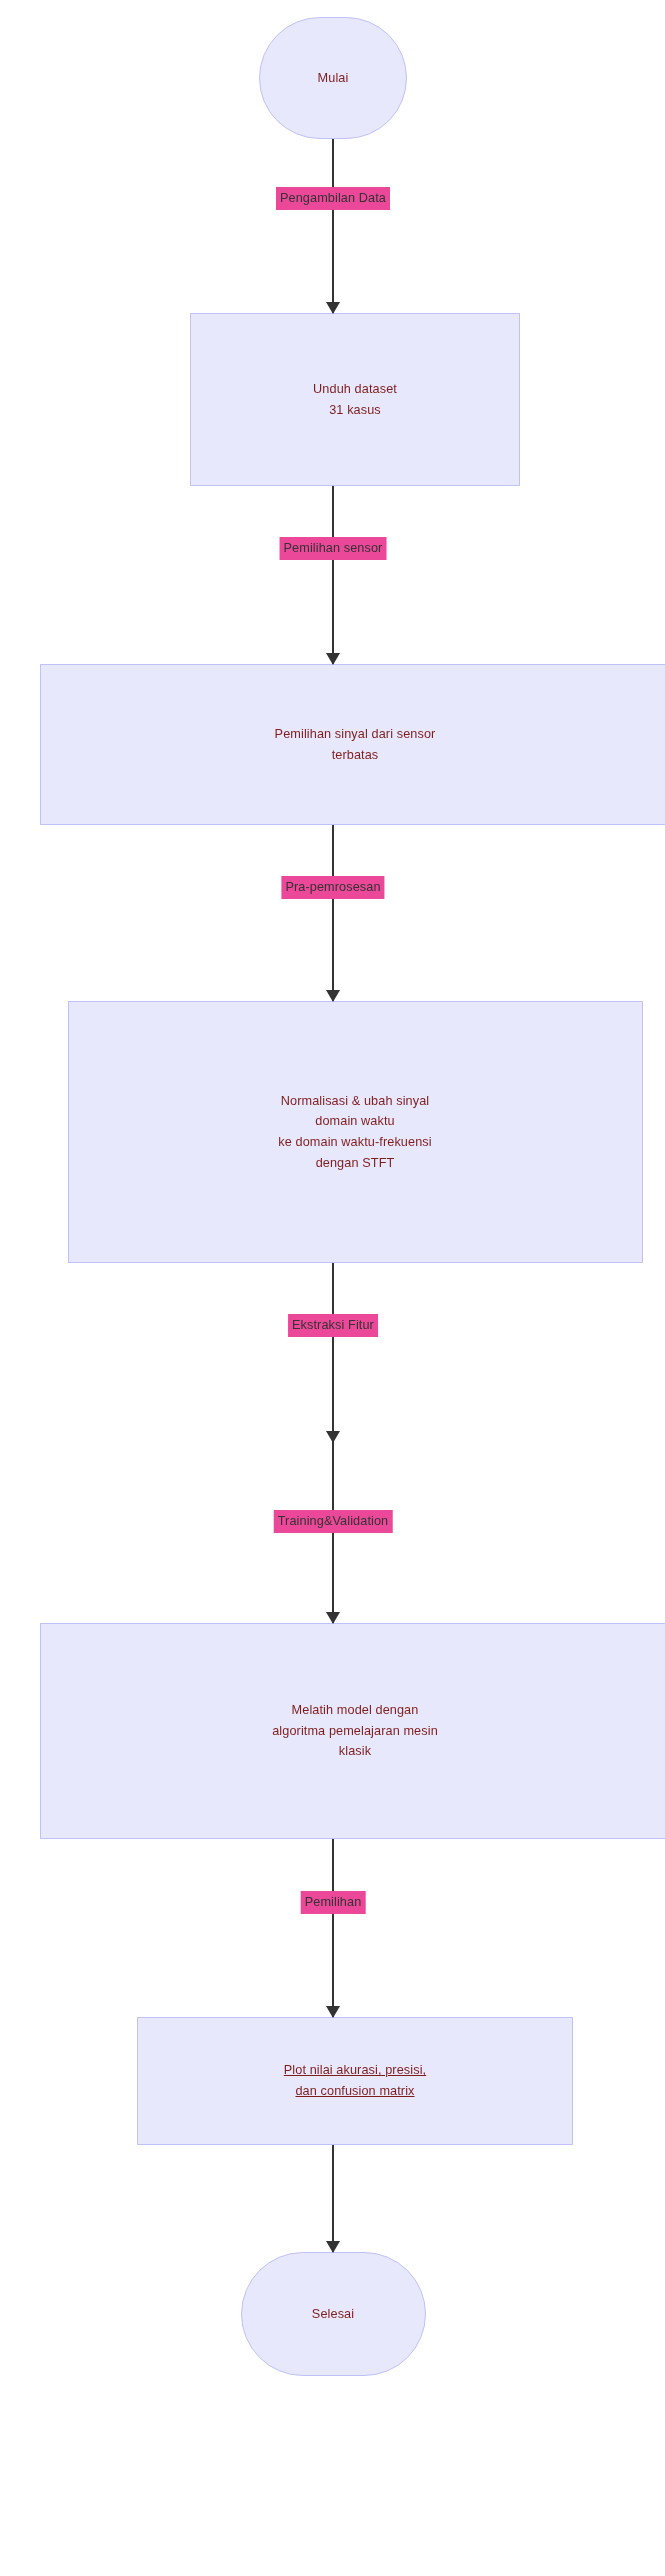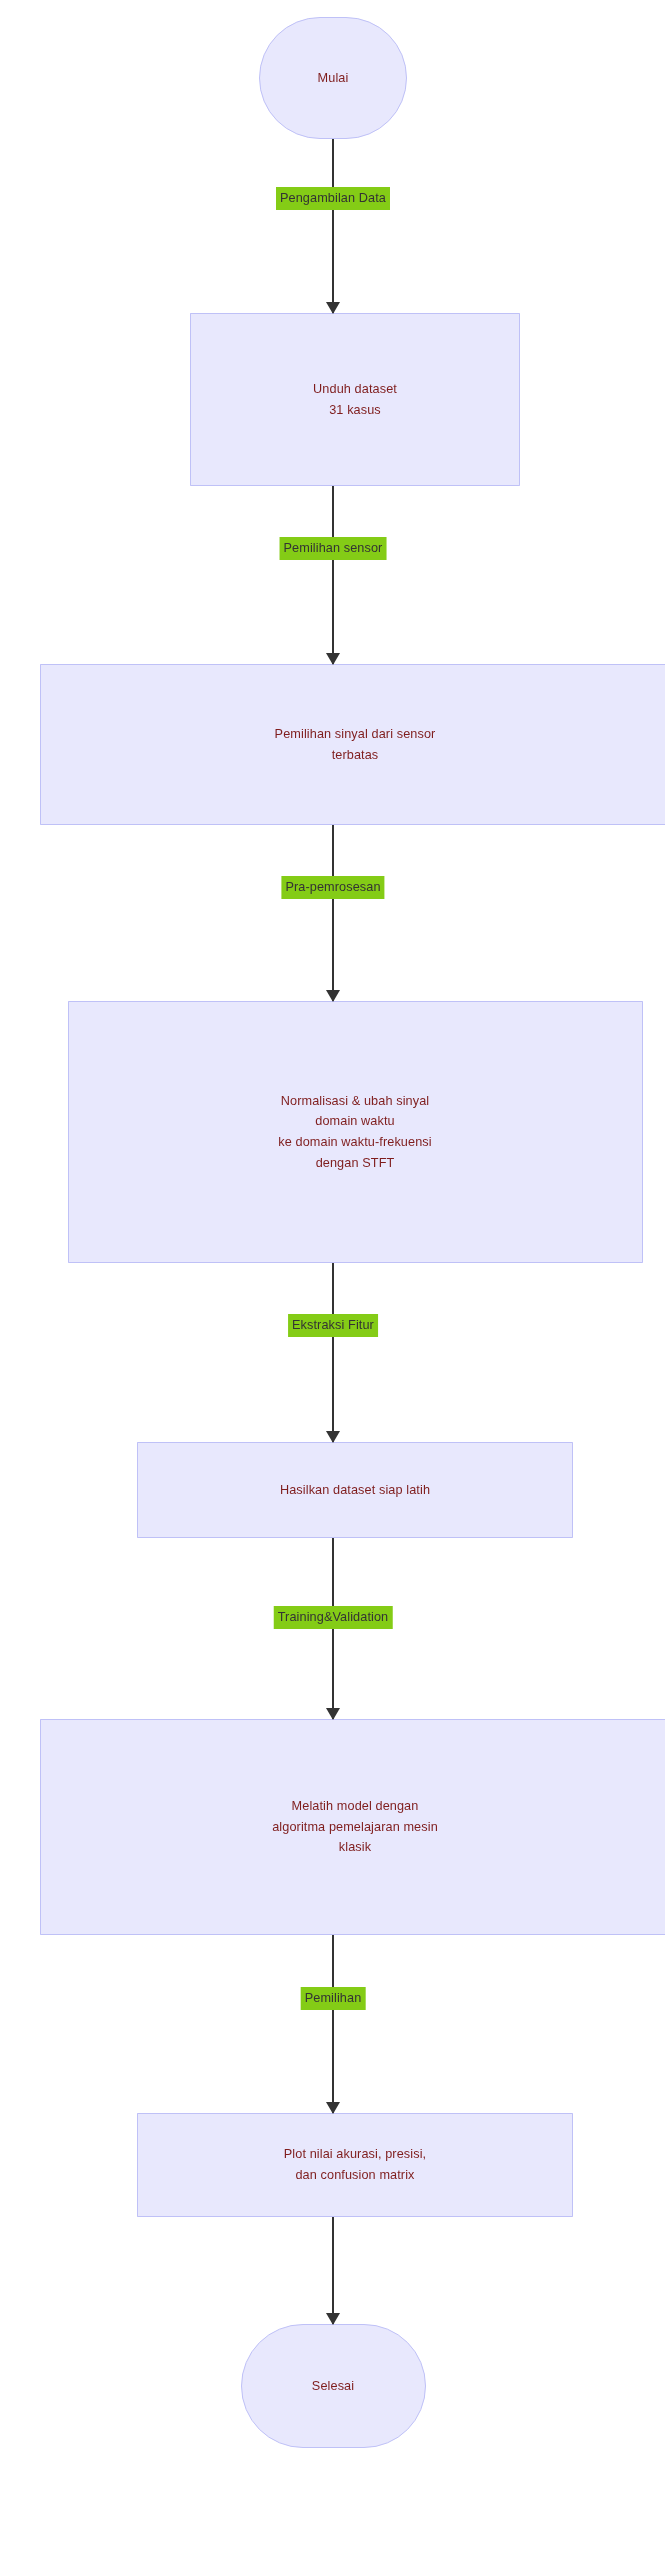--- a/index.html
+++ b/index.html
@@ -78,21 +78,21 @@
     height: 0;
     border-left: 7.4px solid transparent;
     border-right: 7.4px solid transparent;
     border-top: 12px solid #333333;
   }
 
   .edge-label {
     position: absolute;
     left: 50%;
     transform: translateX(-50%);
-    background: #84cc16;
+    background: #ec4899;
     color: #333333;
     font-size: 12.7px;
     line-height: 1.5;
     padding: 2px 4px;
     white-space: nowrap;
     letter-spacing: 0.1px;
   }
 </style>
 </head>
 <body>
@@ -134,41 +134,38 @@
       <span class="line">domain waktu</span>
       <span class="line">ke domain waktu-frekuensi</span>
       <span class="line">dengan STFT</span>
     </div>
 
     <div class="edge" style="height:179px;">
       <span class="edge-label" style="top:51px;">Ekstraksi Fitur</span>
       <span class="arrow"></span>
     </div>
 
-    <div class="node process" style="width:436px; height:96px;">
-      <span class="line">Hasilkan dataset siap latih</span>
-    </div>
 
     <div class="edge" style="height:181px;">
       <span class="edge-label" style="top:68px;">Training&amp;Validation</span>
       <span class="arrow"></span>
     </div>
 
     <div class="node process" style="width:631px; height:216px;">
       <span class="line">Melatih model dengan</span>
       <span class="line">algoritma pemelajaran mesin</span>
       <span class="line">klasik</span>
     </div>
 
     <div class="edge" style="height:178px;">
       <span class="edge-label" style="top:52px;">Pemilihan</span>
       <span class="arrow"></span>
     </div>
 
-    <div class="node process" style="width:436px; height:104px;">
+    <div class="node process" style="width:436px; height:128px;text-decoration:underline;">
       <span class="line">Plot nilai akurasi, presisi,</span>
       <span class="line">dan confusion matrix</span>
     </div>
 
     <div class="edge" style="height:107px;">
       <span class="arrow"></span>
     </div>
 
     <div class="node terminal" style="width:185px; height:124px;">
       <span class="line">Selesai</span>

